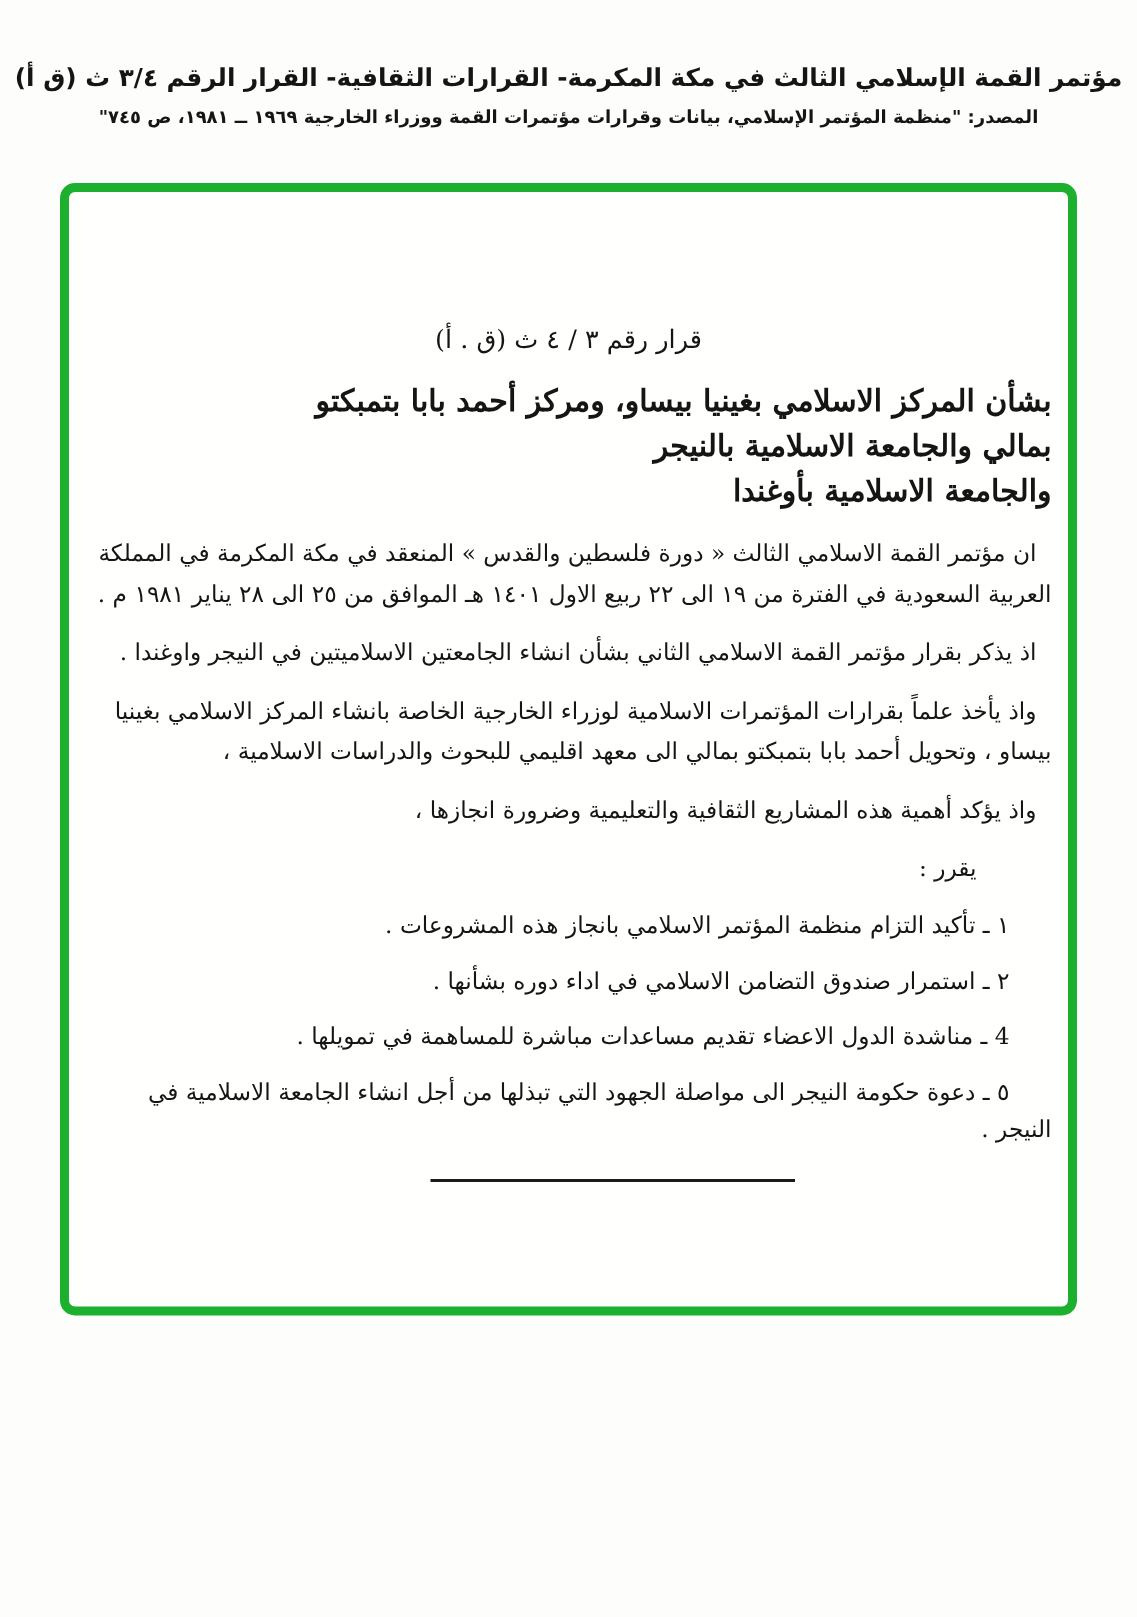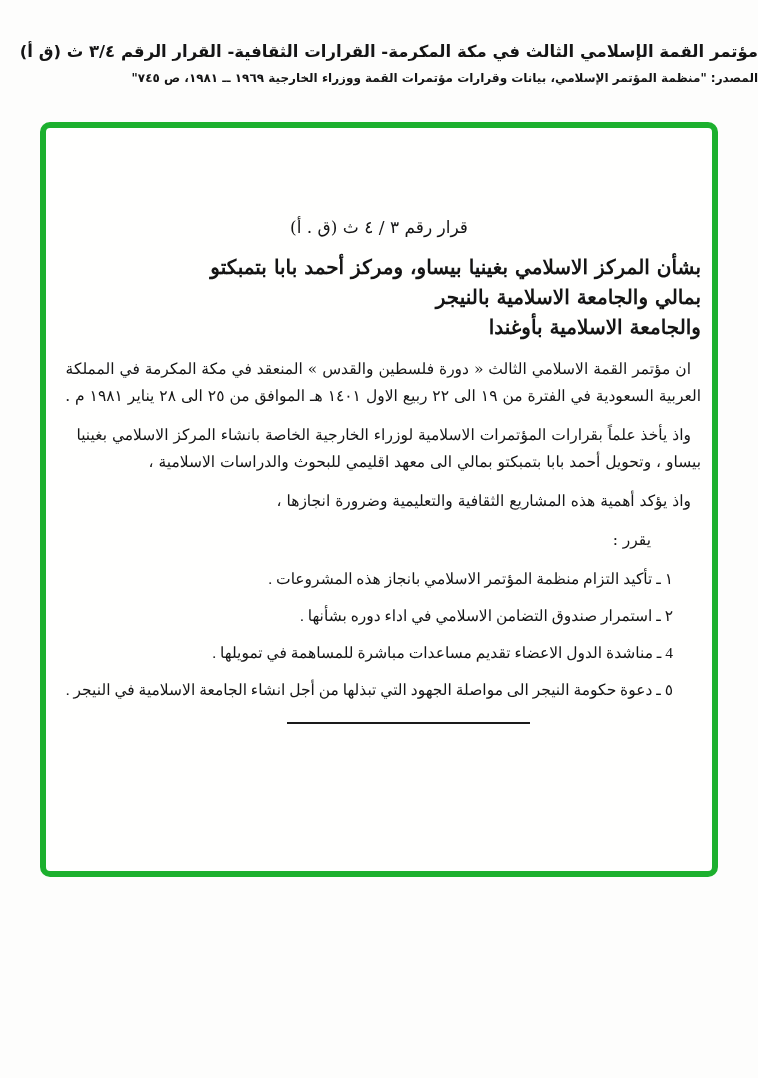--- a/index.html
+++ b/index.html
@@ -16,20 +16,21 @@
   .page {
     position: relative;
     width: 758px;
     height: 1078px;
     background: #fdfdfc;
     overflow: hidden;
   }
   
   .header {
     direction: rtl;
+    text-align: center;
     font-family: "DejaVu Sans", sans-serif;
     font-weight: bold;
     padding-top: 40px;
   }
   .header-line1 {
     font-size: 16.5px;
     letter-spacing: 0.2px;
     line-height: 24px;
   }
   .header-line2 {
@@ -77,21 +78,20 @@
     text-align: right;
   }
   .decides {
     padding-right: 50px;
     margin: 8px 0 10px 0;
   }
   .item {
     margin: 12px 0 12px 0;
     text-indent: 28px;
     line-height: 25px;
-    font-family: Liberation Serif, serif;
   }
   .divider {
     width: 243px;
     border: none;
     border-top: 2px solid #1a1a1a;
     margin: 20px 171px 0 auto;
   }
 </style>
 </head>
 <body>
@@ -108,20 +108,21 @@
 
       <div class="doc-title"><span>قرار رقم </span><span class="num-ltr">٣ / ٤</span><span> ث (ق . أ)</span></div>
 
       <div class="doc-subject">
         <div>بشأن المركز الاسلامي بغينيا بيساو، ومركز أحمد بابا بتمبكتو</div>
         <div>بمالي والجامعة الاسلامية بالنيجر</div>
         <div>والجامعة الاسلامية بأوغندا</div>
       </div>
 
       <p class="para">ان مؤتمر القمة الاسلامي الثالث « دورة فلسطين والقدس » المنعقد في مكة المكرمة في المملكة العربية السعودية في الفترة من ١٩ الى ٢٢ ربيع الاول ١٤٠١ هـ الموافق من ٢٥ الى ٢٨ يناير ١٩٨١ م .</p>
+      <p class="para">اذ يذكر بقرار مؤتمر القمة الاسلامي الثاني بشأن انشاء الجامعتين الاسلاميتين في النيجر واوغندا .</p>
       <p class="para">واذ يأخذ علماً بقرارات المؤتمرات الاسلامية لوزراء الخارجية الخاصة بانشاء المركز الاسلامي بغينيا بيساو ، وتحويل أحمد بابا بتمبكتو بمالي الى معهد اقليمي للبحوث والدراسات الاسلامية ،</p>
       <p class="para">واذ يؤكد أهمية هذه المشاريع الثقافية والتعليمية وضرورة انجازها ،</p>
 
       <p class="decides">يقرر :</p>
 
       <p class="item">١ ـ تأكيد التزام منظمة المؤتمر الاسلامي بانجاز هذه المشروعات .</p>
       <p class="item">٢ ـ استمرار صندوق التضامن الاسلامي في اداء دوره بشأنها .</p>
       <p class="item">4 ـ مناشدة الدول الاعضاء تقديم مساعدات مباشرة للمساهمة في تمويلها .</p>
       <p class="item">٥ ـ دعوة حكومة النيجر الى مواصلة الجهود التي تبذلها من أجل انشاء الجامعة الاسلامية في النيجر .</p>
 

